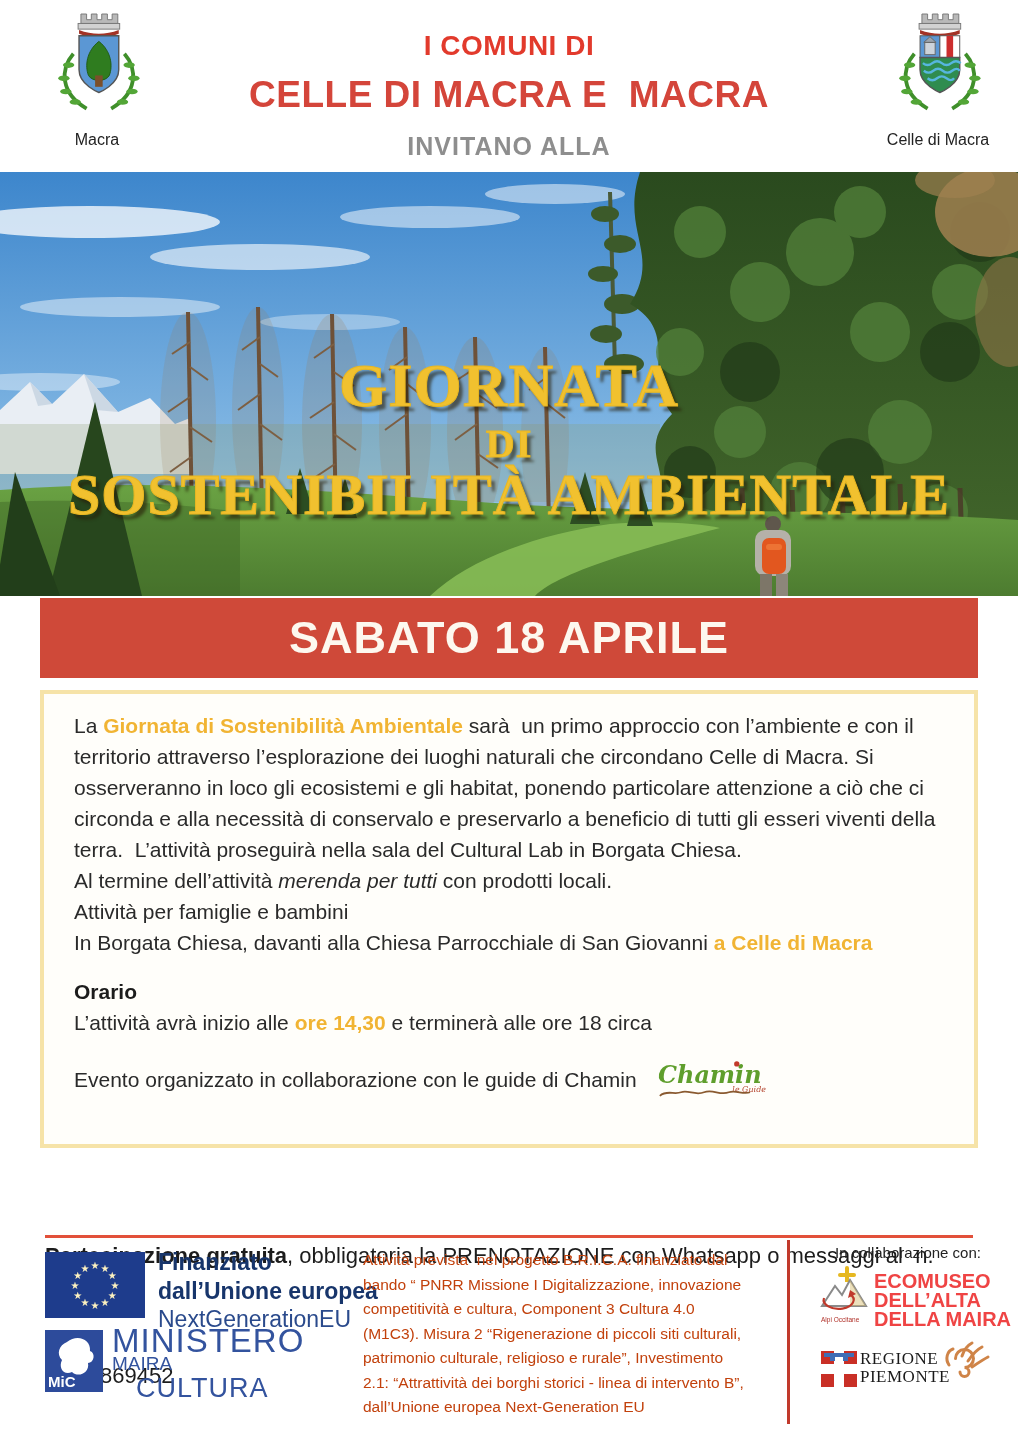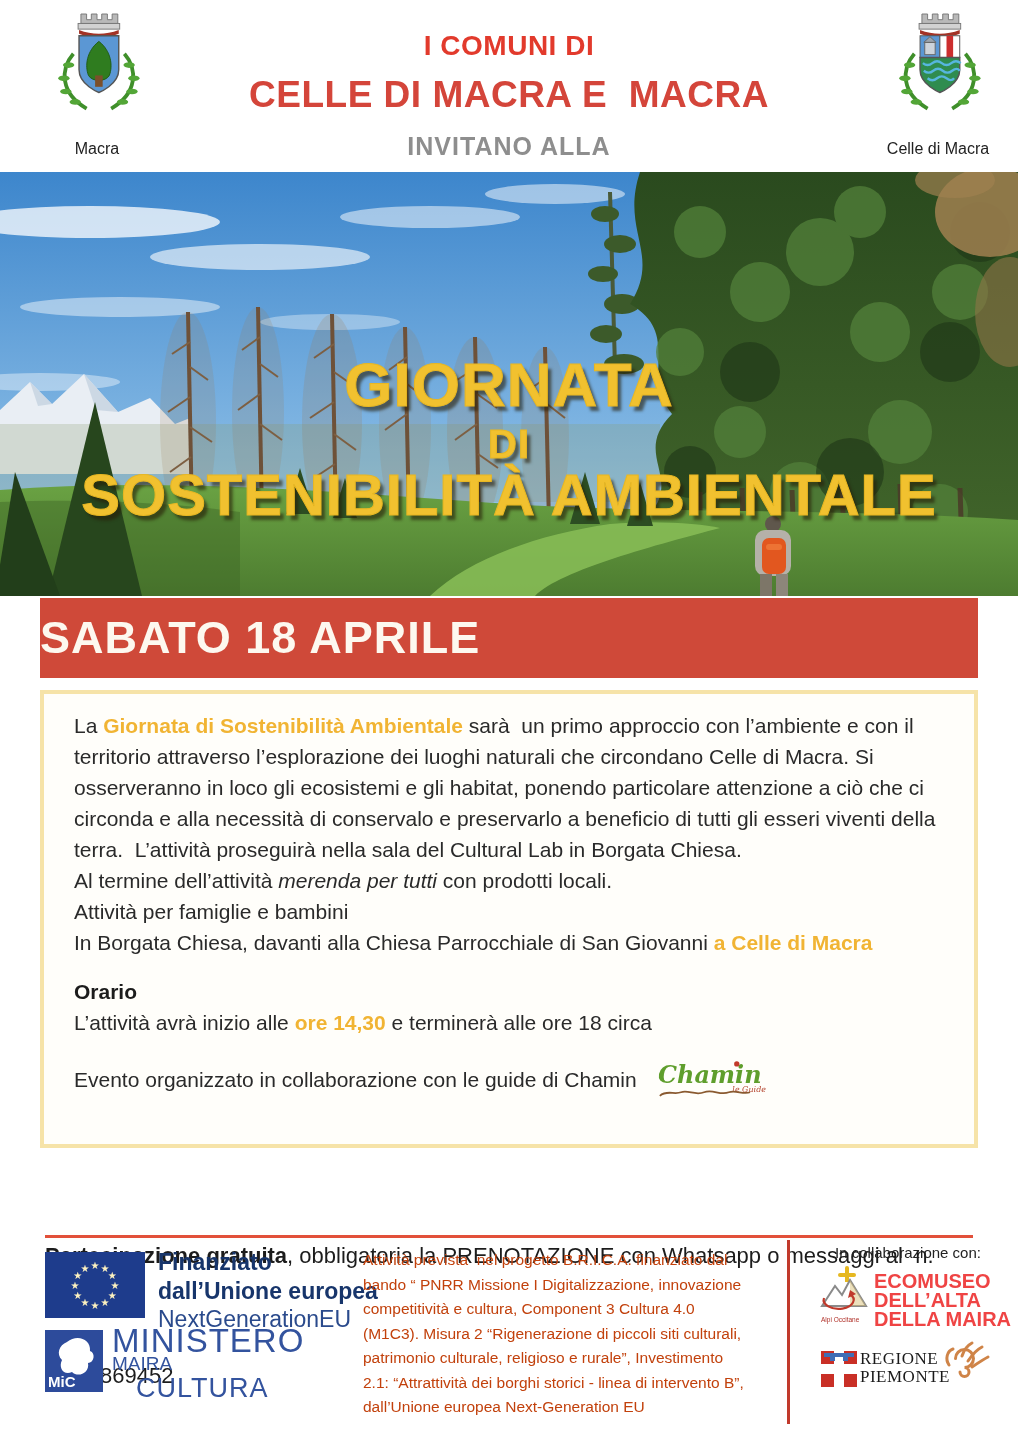--- a/index.html
+++ b/index.html
@@ -5,40 +5,40 @@
   html,body{margin:0;padding:0;background:#ffffff;}
   .poster{position:relative;width:1018px;height:1440px;background:#ffffff;overflow:hidden;
           font-family:"Liberation Sans",sans-serif;}
 
   
   .header{position:absolute;left:0;top:0;width:1018px;height:172px;background:#fff;}
   .crest{position:absolute;text-align:center;}
   .crest-left{left:32px;top:10px;width:130px;}
   .crest-right{left:868px;top:10px;width:140px;}
   .crest svg{display:block;margin:0 auto;}
-  .crest-label{font-size:16px;color:#222;margin-top:18px;}
+  .crest-label{font-size:16px;color:#222;margin-top:9px;}
   .ht{position:absolute;left:0;width:100%;text-align:center;font-weight:bold;}
   .ht1{top:30px;font-size:28px;color:#e23a2c;letter-spacing:.5px;}
   .ht2{top:74px;font-size:37px;color:#d4453a;white-space:pre;letter-spacing:.5px;}
   .ht3{top:132px;font-size:25px;color:#8e8e8e;letter-spacing:1px;}
 
   
   .hero{position:absolute;left:0;top:172px;width:1018px;height:424px;}
   .hero svg.photo{position:absolute;left:0;top:0;}
-  .hero-title{position:absolute;left:0;top:0;width:100%;height:100%;z-index:5;}
+  .hero-title{position:absolute;left:0;top:0;width:100%;height:100%;z-index:5;font-family:Liberation Serif, serif;}
   .t{position:absolute;left:0;width:100%;text-align:center;font-weight:bold;color:#f1c12f;
      text-shadow:4px 5px 3px rgba(40,30,8,.6);letter-spacing:1px;line-height:1;
      -webkit-text-stroke:1px #e8b722;}
   .t1{top:182px;font-size:62px;}
   .t2{top:252px;font-size:40px;}
   .t3{top:294px;font-size:58px;white-space:nowrap;}
 
   
   .date-banner{position:absolute;left:40px;top:598px;width:938px;height:80px;background:#cf4939;
-     color:#fdf8ef;font-weight:bold;font-size:45px;line-height:80px;
+     color:#fdf8ef;font-weight:bold;font-size:45px;text-align:center;line-height:80px;
      letter-spacing:1px;}
 
   
   .info-box{position:absolute;left:40px;top:690px;width:938px;height:458px;box-sizing:border-box;
      background:#fffefa;border:4px solid #f6e3a8;padding:16px 30px;overflow:hidden;}
   .body-text{font-size:21px;line-height:31px;color:#2a2a2a;margin:0;white-space:pre-wrap;}
   .hl{color:#f1b433;font-weight:bold;}
   .section-heading{font-size:21px;line-height:31px;font-weight:bold;color:#1c1c1c;margin:18px 0 0 0;}
   .event-line{margin-top:18px;display:flex;align-items:center;gap:14px;}
 

